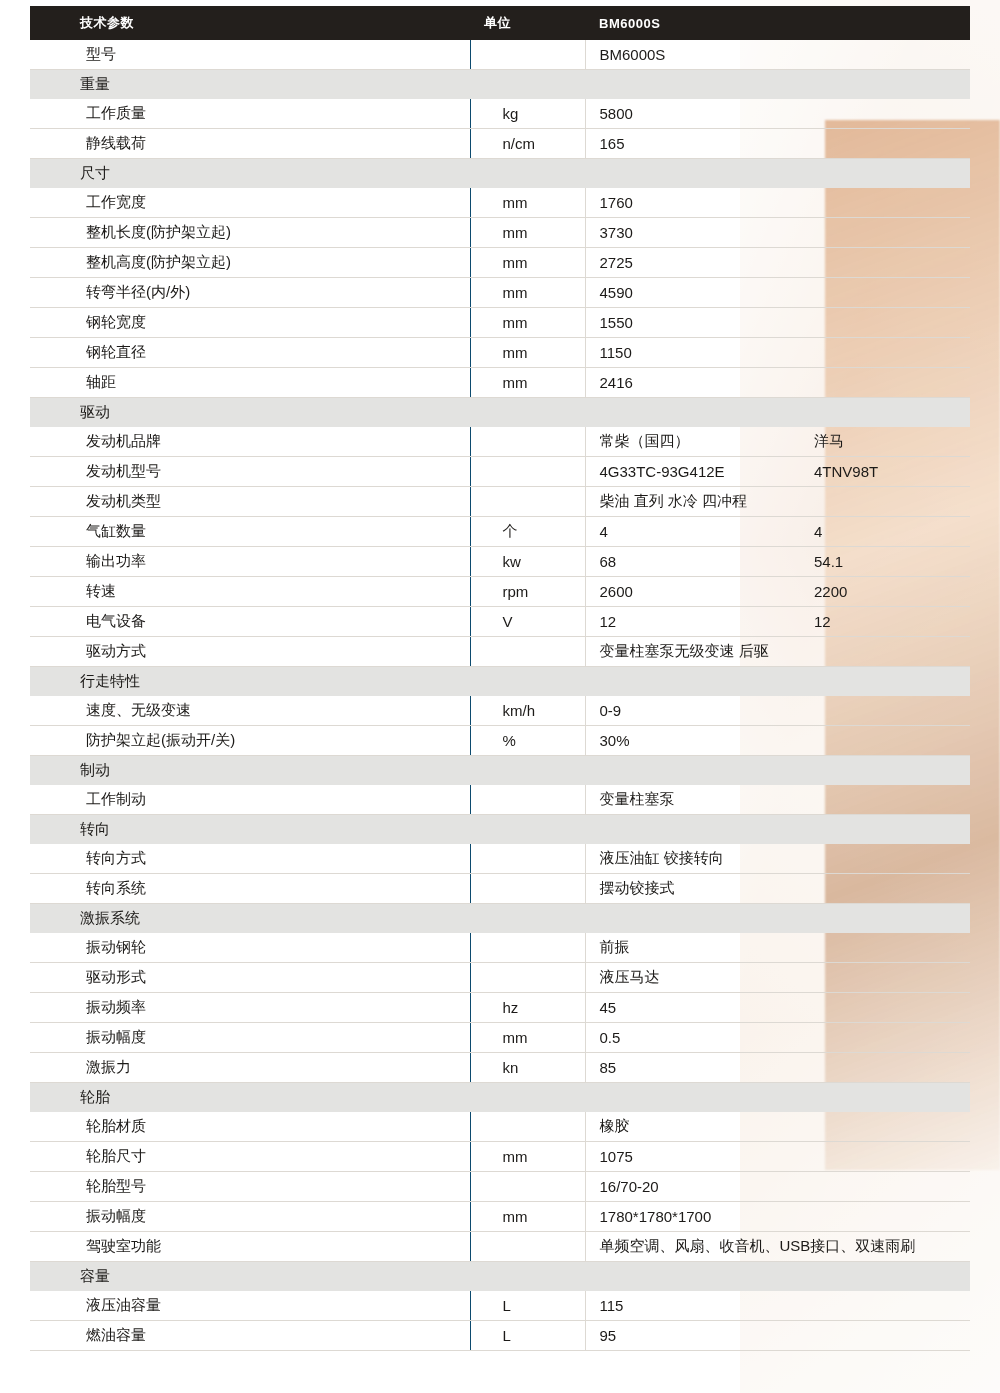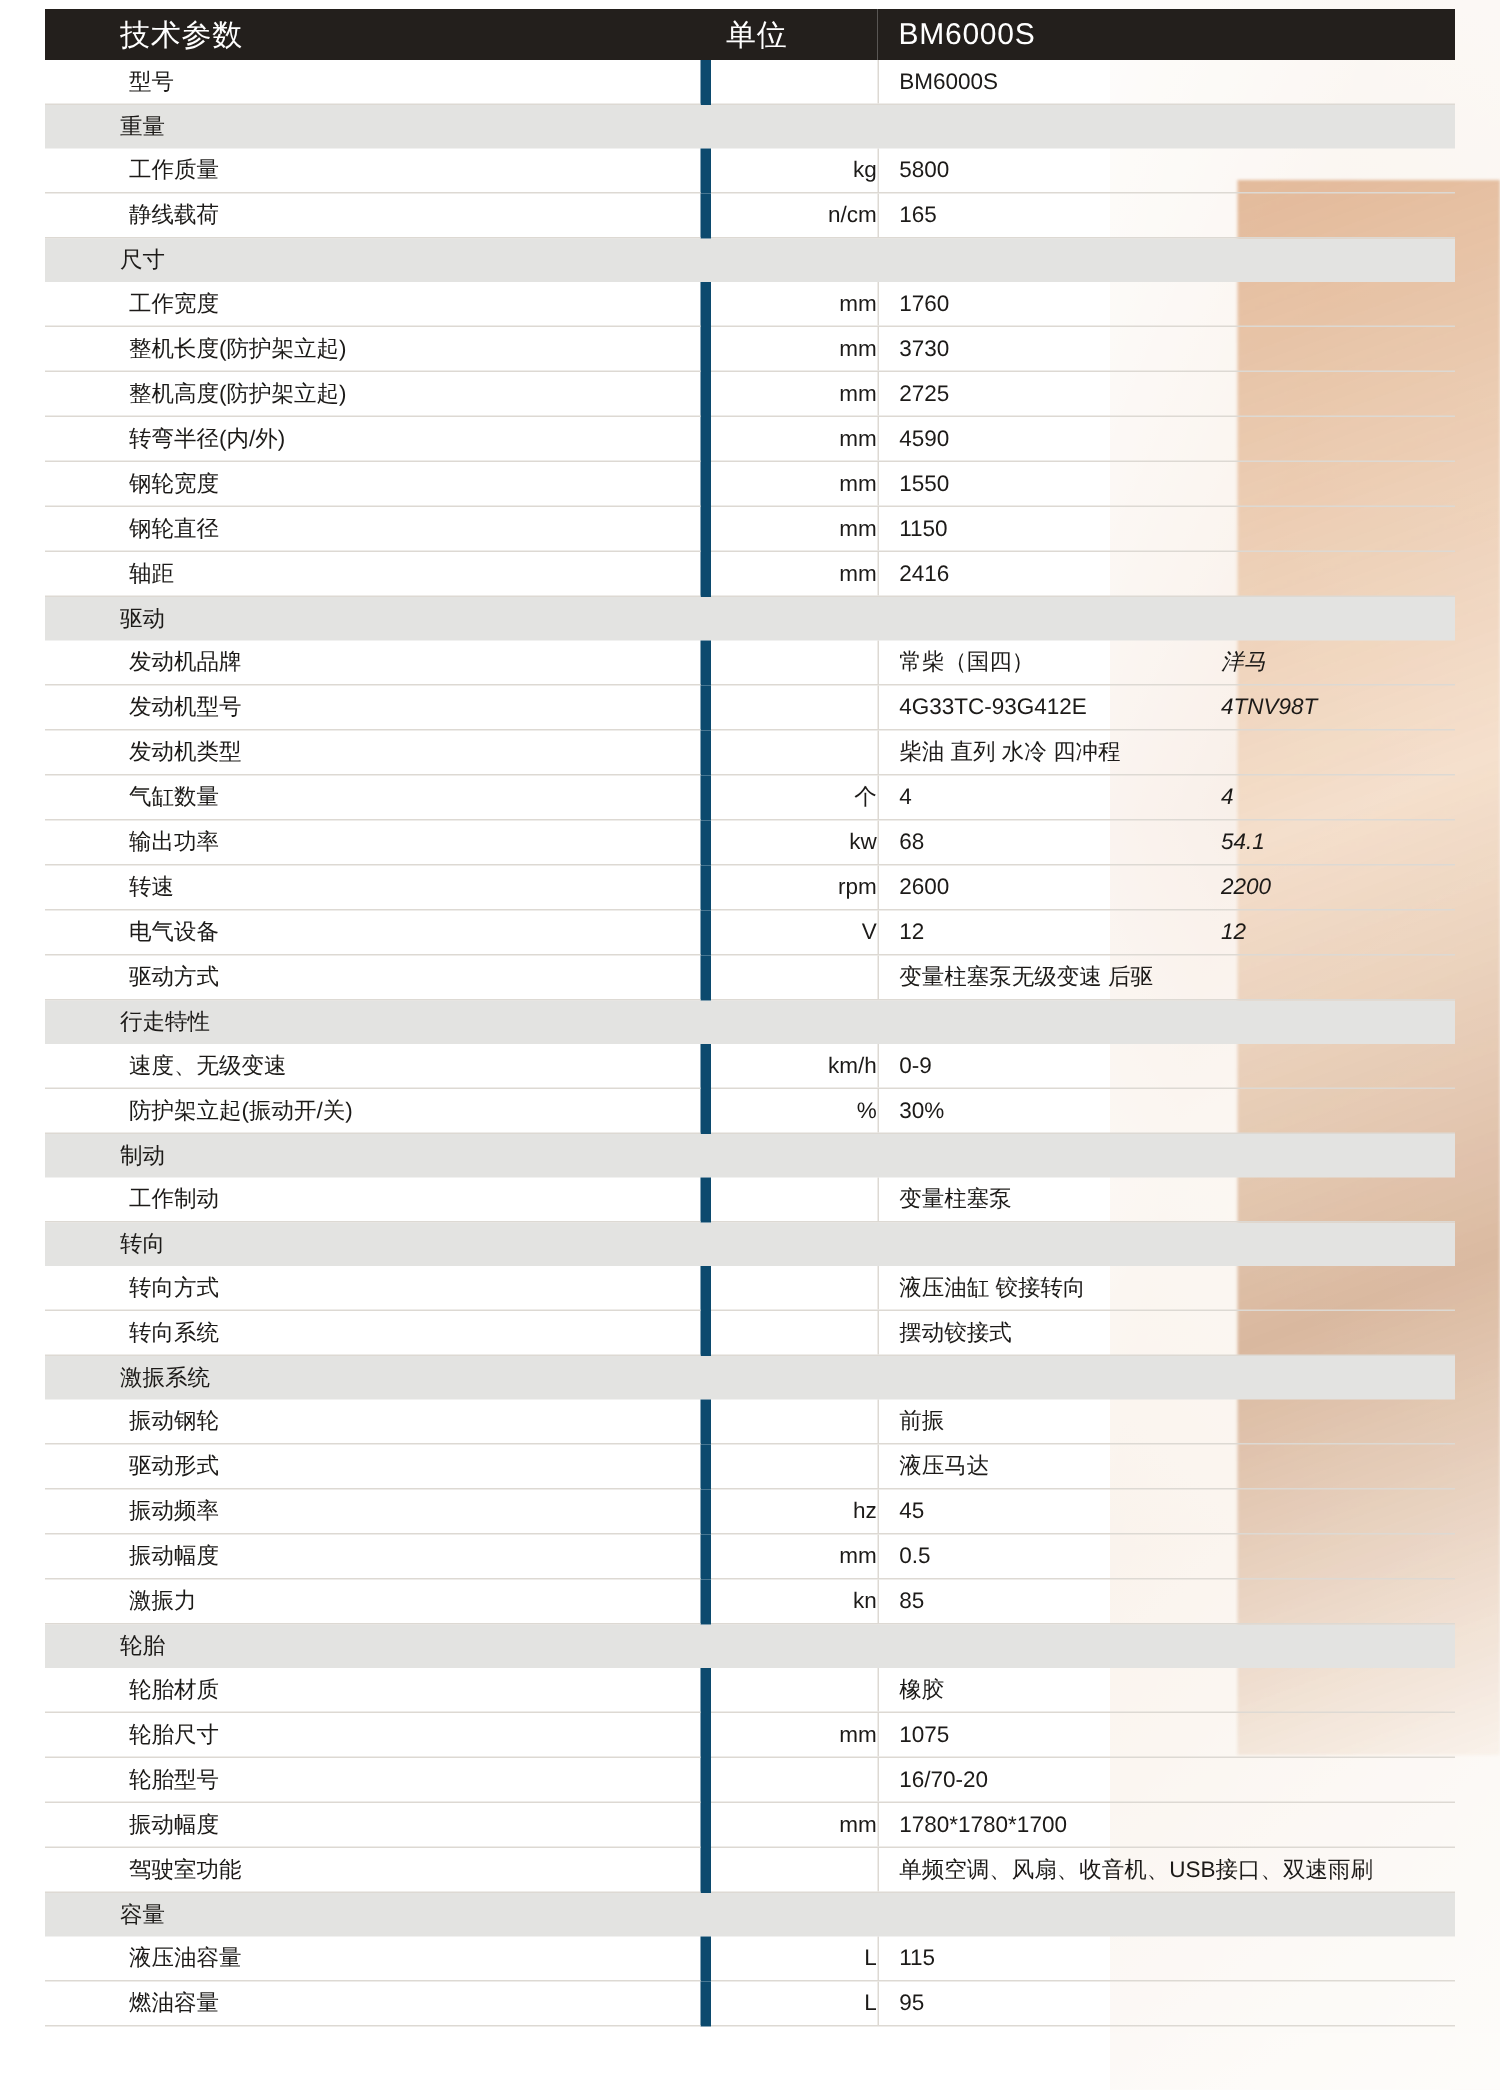--- a/index.html
+++ b/index.html
@@ -61,22 +61,22 @@
   col.c-param { width: 440px; }
   col.c-unit  { width: 115px; }
   col.c-v1    { width: 215px; }
   col.c-v2    { width: 170px; }
 
   
   tr.head > th {
     background: #231f1c;
     color: #ffffff;
     height: 34px;
-    font-size: 20px;
-    font-weight: normal;
+    font-size: 13px;
+    font-weight: bold;
     text-align: left;
     letter-spacing: 0.5px;
   }
   tr.head > th.p  { padding-left: 50px; }
   tr.head > th.u  { padding-left: 14px; }
   tr.head > th.v1 { padding-left: 14px; }
   tr.head > th.v2 { padding-left: 14px; }
 
   
   tr.section > td {
@@ -88,23 +88,23 @@
   tr.section > td.p { padding-left: 50px; }
 
   
   tr.row > td {
     height: 29px;
     font-size: 15px;
     color: #1c1a18;
     border-bottom: 1px solid #ddd9d3;
   }
   tr.row > td.p  { padding-left: 56px; }
-  tr.row > td.u  { padding-left: 32px; border-left: 7px solid #0c4a6e; text-align: right; }
+  tr.row > td.u  { padding-left: 32px; border-left: 1px solid #0c4a6e; }
   tr.row > td.v1 { padding-left: 14px; border-left: 1px solid #ddd9d3; }
-  tr.row > td.v2 { padding-left: 14px; font-style: italic; }
+  tr.row > td.v2 { padding-left: 14px; }
 
   .val-wide { white-space: nowrap; }
 
   
   .gutter {
     position: absolute;
     left: 0; top: 0;
     width: 30px; height: 1393px;
     background: #ffffff;
     z-index: 3;

